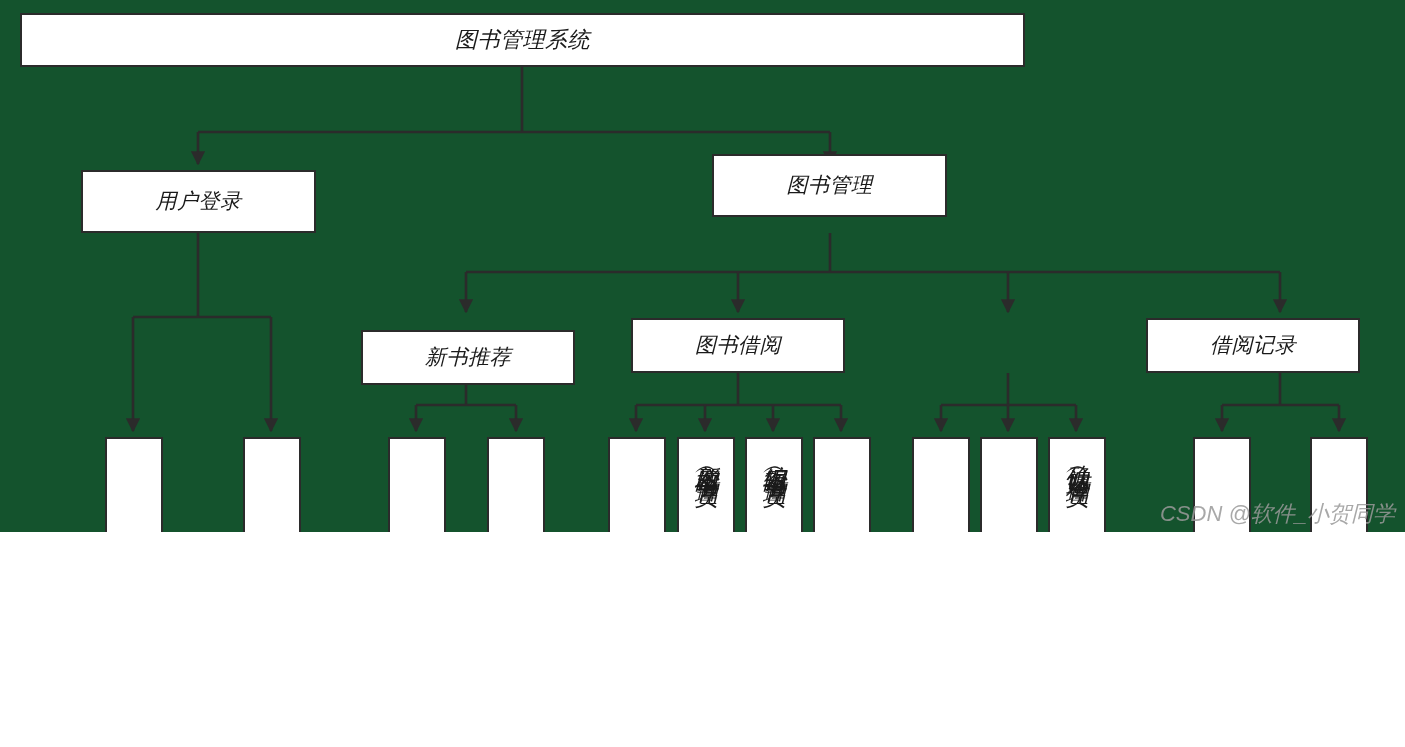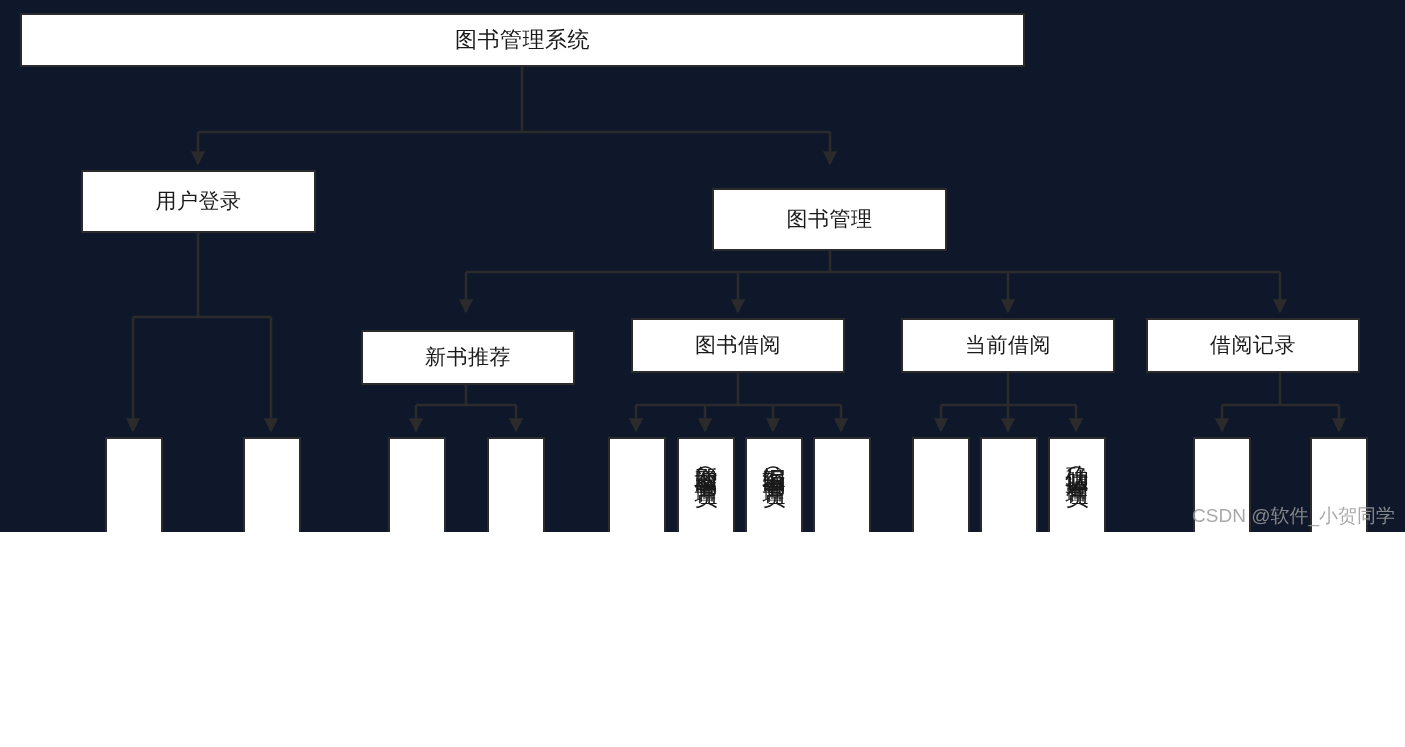--- a/index.html
+++ b/index.html
@@ -8,22 +8,23 @@
     padding: 0;
     background: #ffffff;
   }
   body {
     font-family: "Liberation Sans", "DejaVu Sans", sans-serif;
   }
   #canvas {
     position: relative;
     width: 1405px;
     height: 532px;
-    background: #0f172a;
+    background: #14532d;
     overflow: hidden;
+    font-style: italic;
   }
   svg#edges {
     position: absolute;
     left: 0;
     top: 0;
     width: 1405px;
     height: 747px;
     pointer-events: none;
   }
   .node {
@@ -66,21 +67,21 @@
     white-space: nowrap;
   }
   .node.vert.topalign {
     align-items: flex-start;
     padding-top: 8px;
   }
   #watermark {
     position: absolute;
     right: 10px;
     bottom: 3px;
-    font-size: 19px;
+    font-size: 22px;
     color: #9a9a9a;
     opacity: .85;
     z-index: 5;
     white-space: nowrap;
     font-family: "Liberation Sans", "DejaVu Sans", sans-serif;
   }
 </style>
 </head>
 <body>
 
@@ -141,35 +142,32 @@
   </svg>
 
   <div class="node horiz root" style="left:20px; top:13px; width:1005px; height:54px;">
     <span class="label">图书管理系统</span>
   </div>
 
   <div class="node horiz" style="left:81px; top:170px; width:235px; height:63px;">
     <span class="label">用户登录</span>
   </div>
 
-  <div class="node horiz" style="left:712px; top:188px; width:235px; height:63px;">
+  <div class="node horiz" style="left:712px; top:154px; width:235px; height:63px;">
     <span class="label">图书管理</span>
   </div>
 
   <div class="node horiz" style="left:361px; top:330px; width:214px; height:55px;">
     <span class="label">新书推荐</span>
   </div>
 
   <div class="node horiz" style="left:631px; top:318px; width:214px; height:55px;">
     <span class="label">图书借阅</span>
   </div>
 
-  <div class="node horiz" style="left:901px; top:318px; width:214px; height:55px;">
-    <span class="label">当前借阅</span>
-  </div>
 
   <div class="node horiz" style="left:1146px; top:318px; width:214px; height:55px;">
     <span class="label">借阅记录</span>
   </div>
 
   <div class="node vert" style="left:105px; top:437px; width:58px; height:296px;">
     <span class="label">用户登录</span>
   </div>
 
   <div class="node vert" style="left:243px; top:437px; width:58px; height:296px;">

